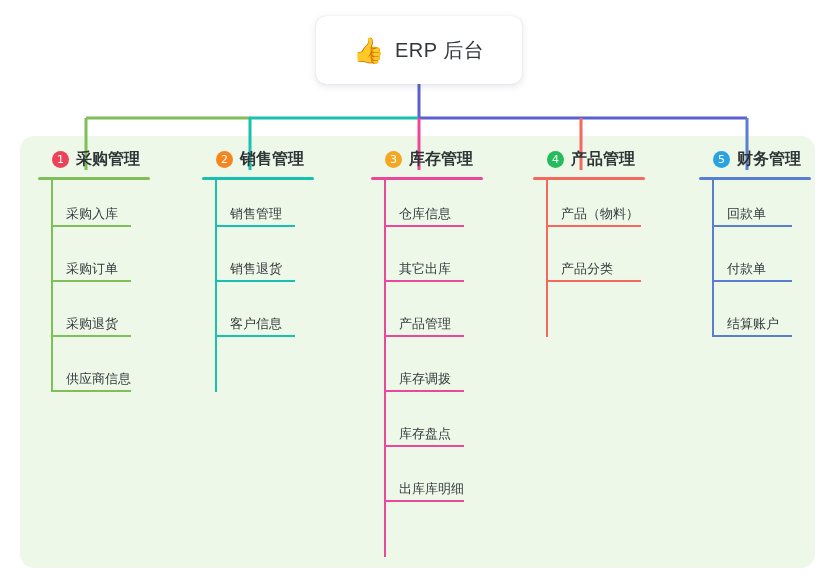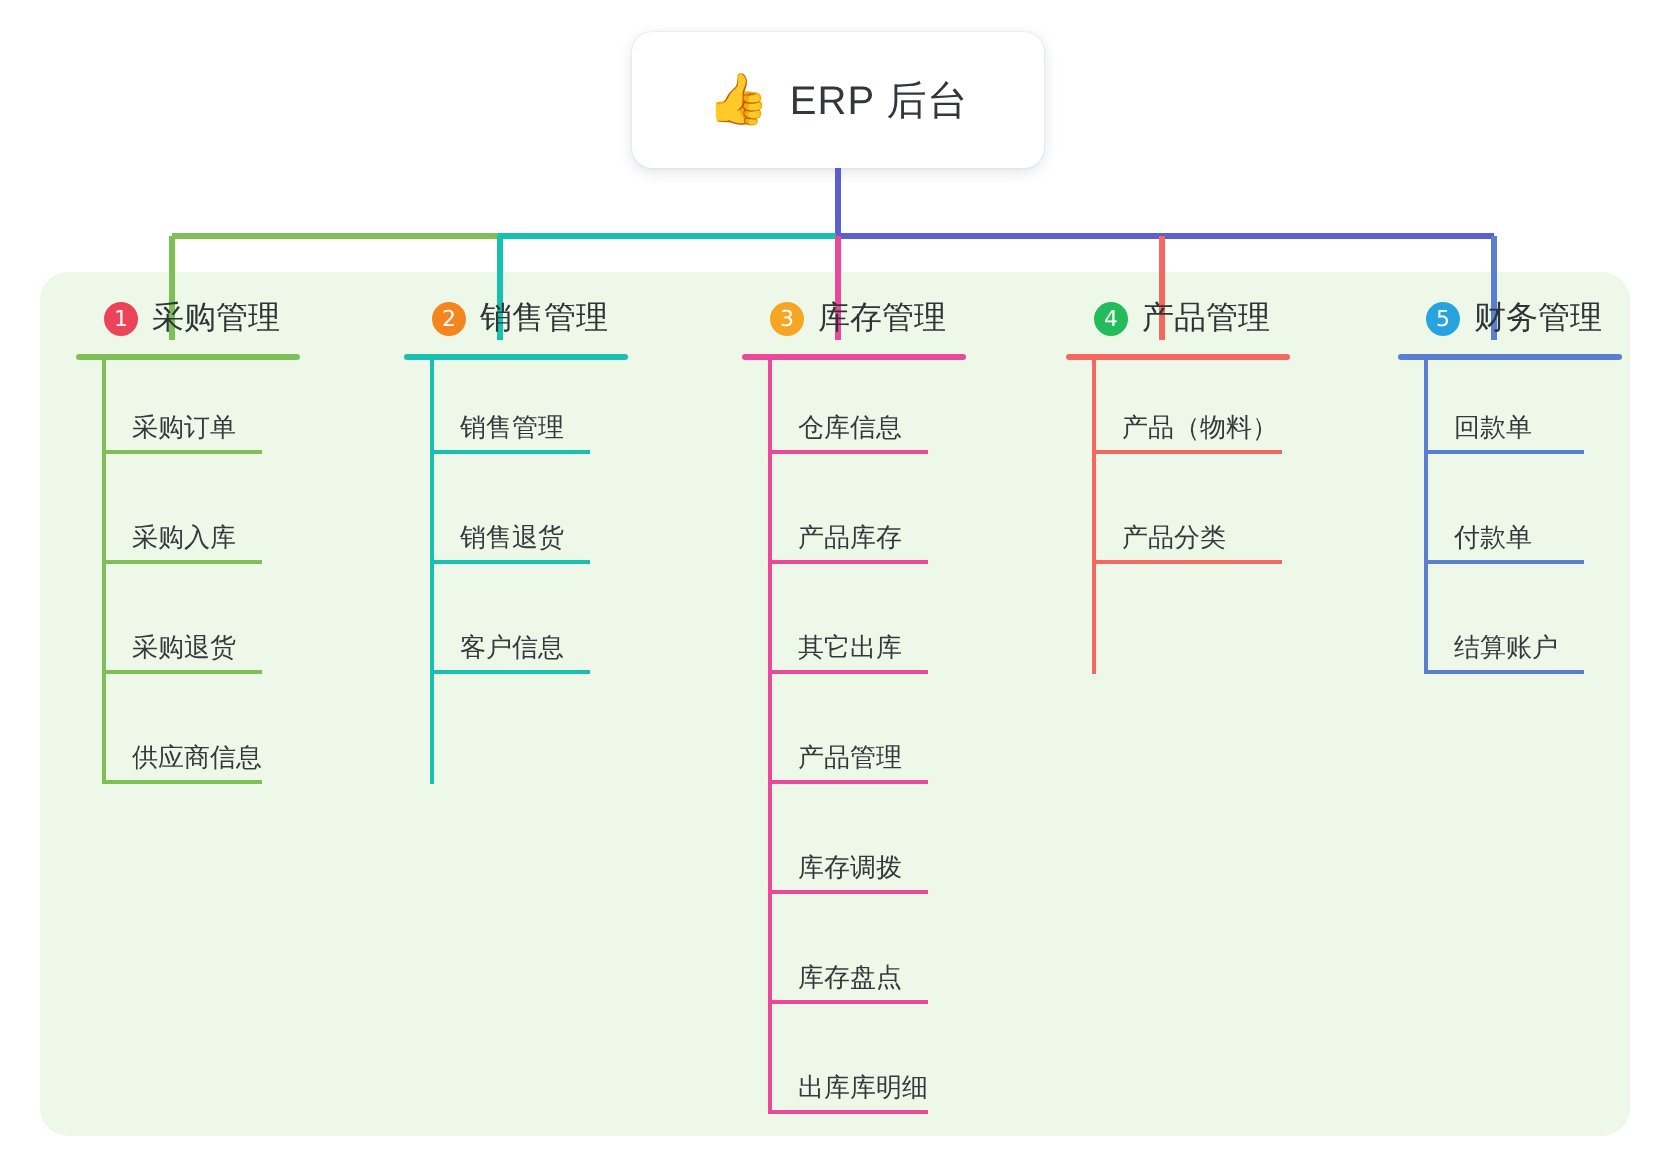--- a/index.html
+++ b/index.html
@@ -57,21 +57,21 @@
     padding-left:14px;
     white-space:nowrap;
   }
   .badge{
     width:17px;height:17px;border-radius:50%;
     color:#fff;font-size:11px;line-height:17px;
     text-align:center;
     flex:0 0 auto;
     font-family:"DejaVu Sans",sans-serif;
   }
-  .col-title{font-size:16px;color:#2f3437;}
+  .col-title{font-size:16px;color:#2f3437;font-weight:bold;}
   .head-rule{
     height:3px;
     margin-top:5px;
     border-radius:2px;
   }
 
   .items{position:relative;margin-top:0;}
   .spine{
     position:absolute;
     left:13px;top:0;
@@ -126,25 +126,25 @@
   <div id="cols">
       <div class="col" style="left: 38px;">
         <div class="col-head">
           <span class="badge" style="background: rgb(236, 67, 88);">1</span>
           <span class="col-title">采购管理</span>
         </div>
         <div class="head-rule" style="background: rgb(126, 192, 87); width: 112px;"></div>
         <div class="items">
           <div class="spine" style="background: rgb(126, 192, 87); height: 212px;"></div>
           <div class="item">
+            <span class="item-label">采购入库</span>
+            <div class="item-rule" style="background: rgb(126, 192, 87); width: 80px;"></div>
+          </div>
+          <div class="item">
             <span class="item-label">采购订单</span>
-            <div class="item-rule" style="background: rgb(126, 192, 87); width: 80px;"></div>
-          </div>
-          <div class="item">
-            <span class="item-label">采购入库</span>
             <div class="item-rule" style="background: rgb(126, 192, 87); width: 80px;"></div>
           </div>
           <div class="item">
             <span class="item-label">采购退货</span>
             <div class="item-rule" style="background: rgb(126, 192, 87); width: 80px;"></div>
           </div>
           <div class="item">
             <span class="item-label">供应商信息</span>
             <div class="item-rule" style="background: rgb(126, 192, 87); width: 80px;"></div>
           </div>
@@ -178,24 +178,20 @@
           <span class="col-title">库存管理</span>
         </div>
         <div class="head-rule" style="background: rgb(236, 72, 153); width: 112px;"></div>
         <div class="items">
           <div class="spine" style="background: rgb(236, 72, 153); height: 377px;"></div>
           <div class="item">
             <span class="item-label">仓库信息</span>
             <div class="item-rule" style="background: rgb(236, 72, 153); width: 80px;"></div>
           </div>
           <div class="item">
-            <span class="item-label">产品库存</span>
-            <div class="item-rule" style="background: rgb(236, 72, 153); width: 80px;"></div>
-          </div>
-          <div class="item">
             <span class="item-label">其它出库</span>
             <div class="item-rule" style="background: rgb(236, 72, 153); width: 80px;"></div>
           </div>
           <div class="item">
             <span class="item-label">产品管理</span>
             <div class="item-rule" style="background: rgb(236, 72, 153); width: 80px;"></div>
           </div>
           <div class="item">
             <span class="item-label">库存调拨</span>
             <div class="item-rule" style="background: rgb(236, 72, 153); width: 80px;"></div>

